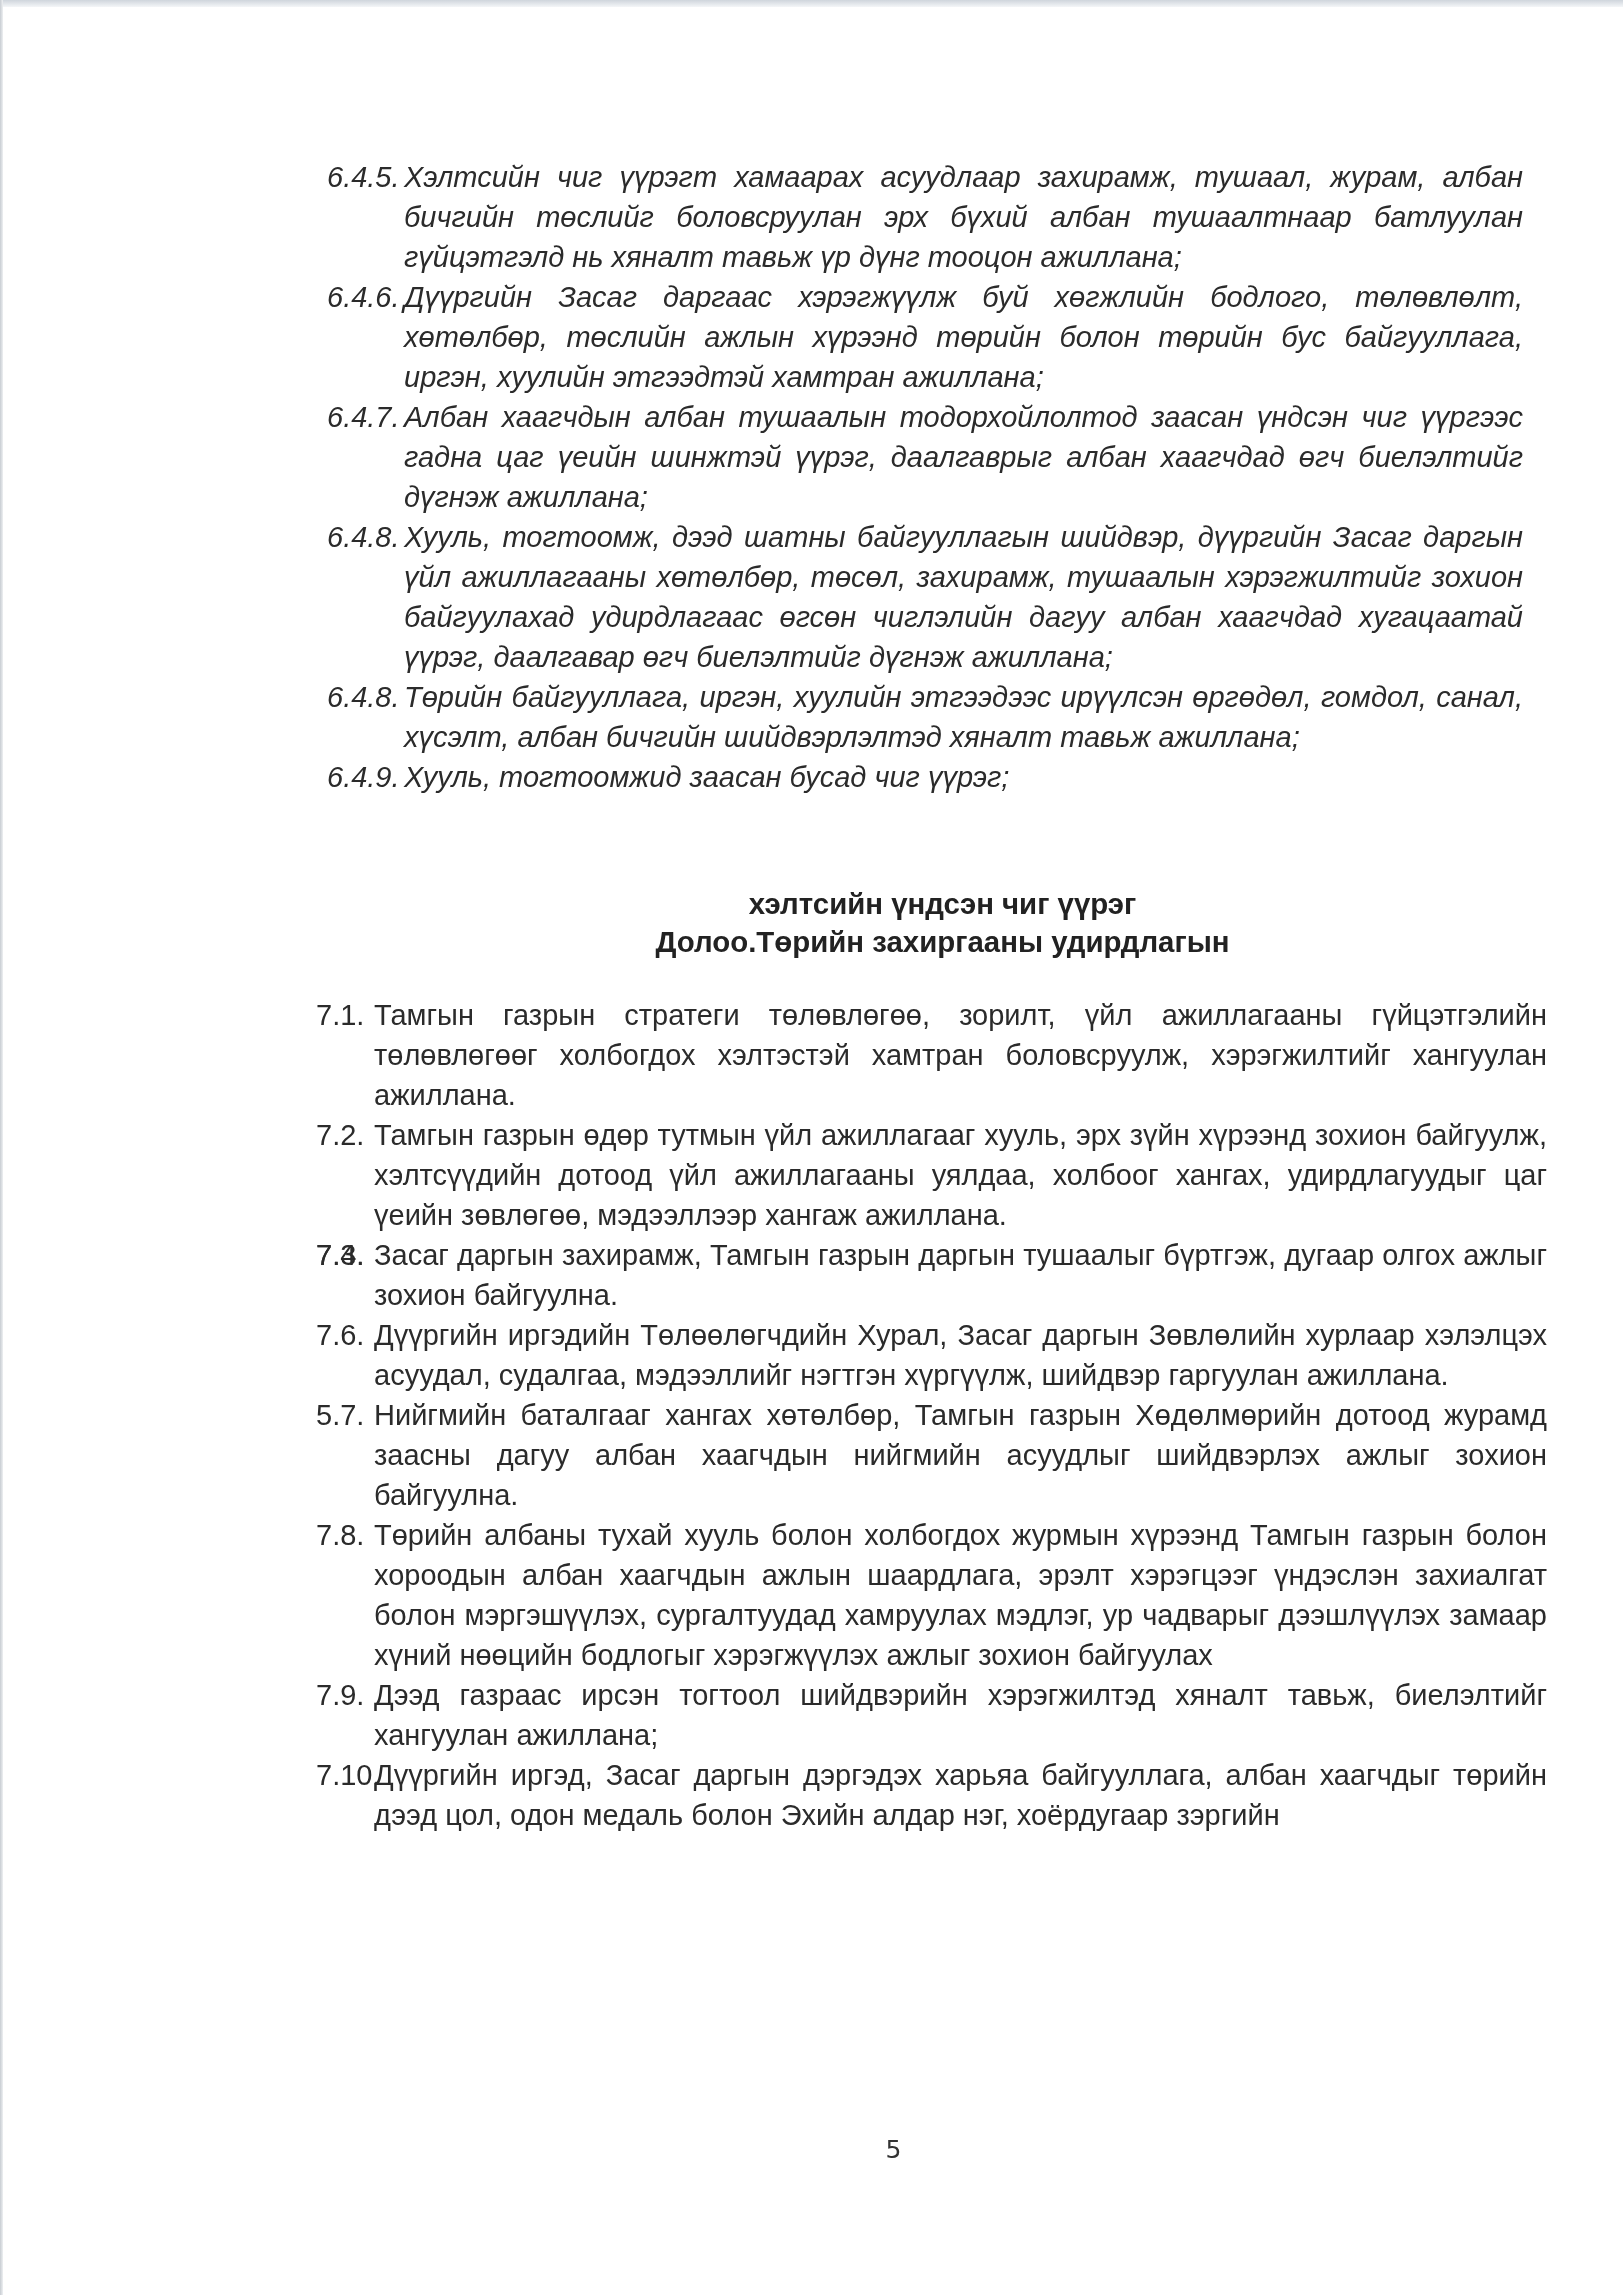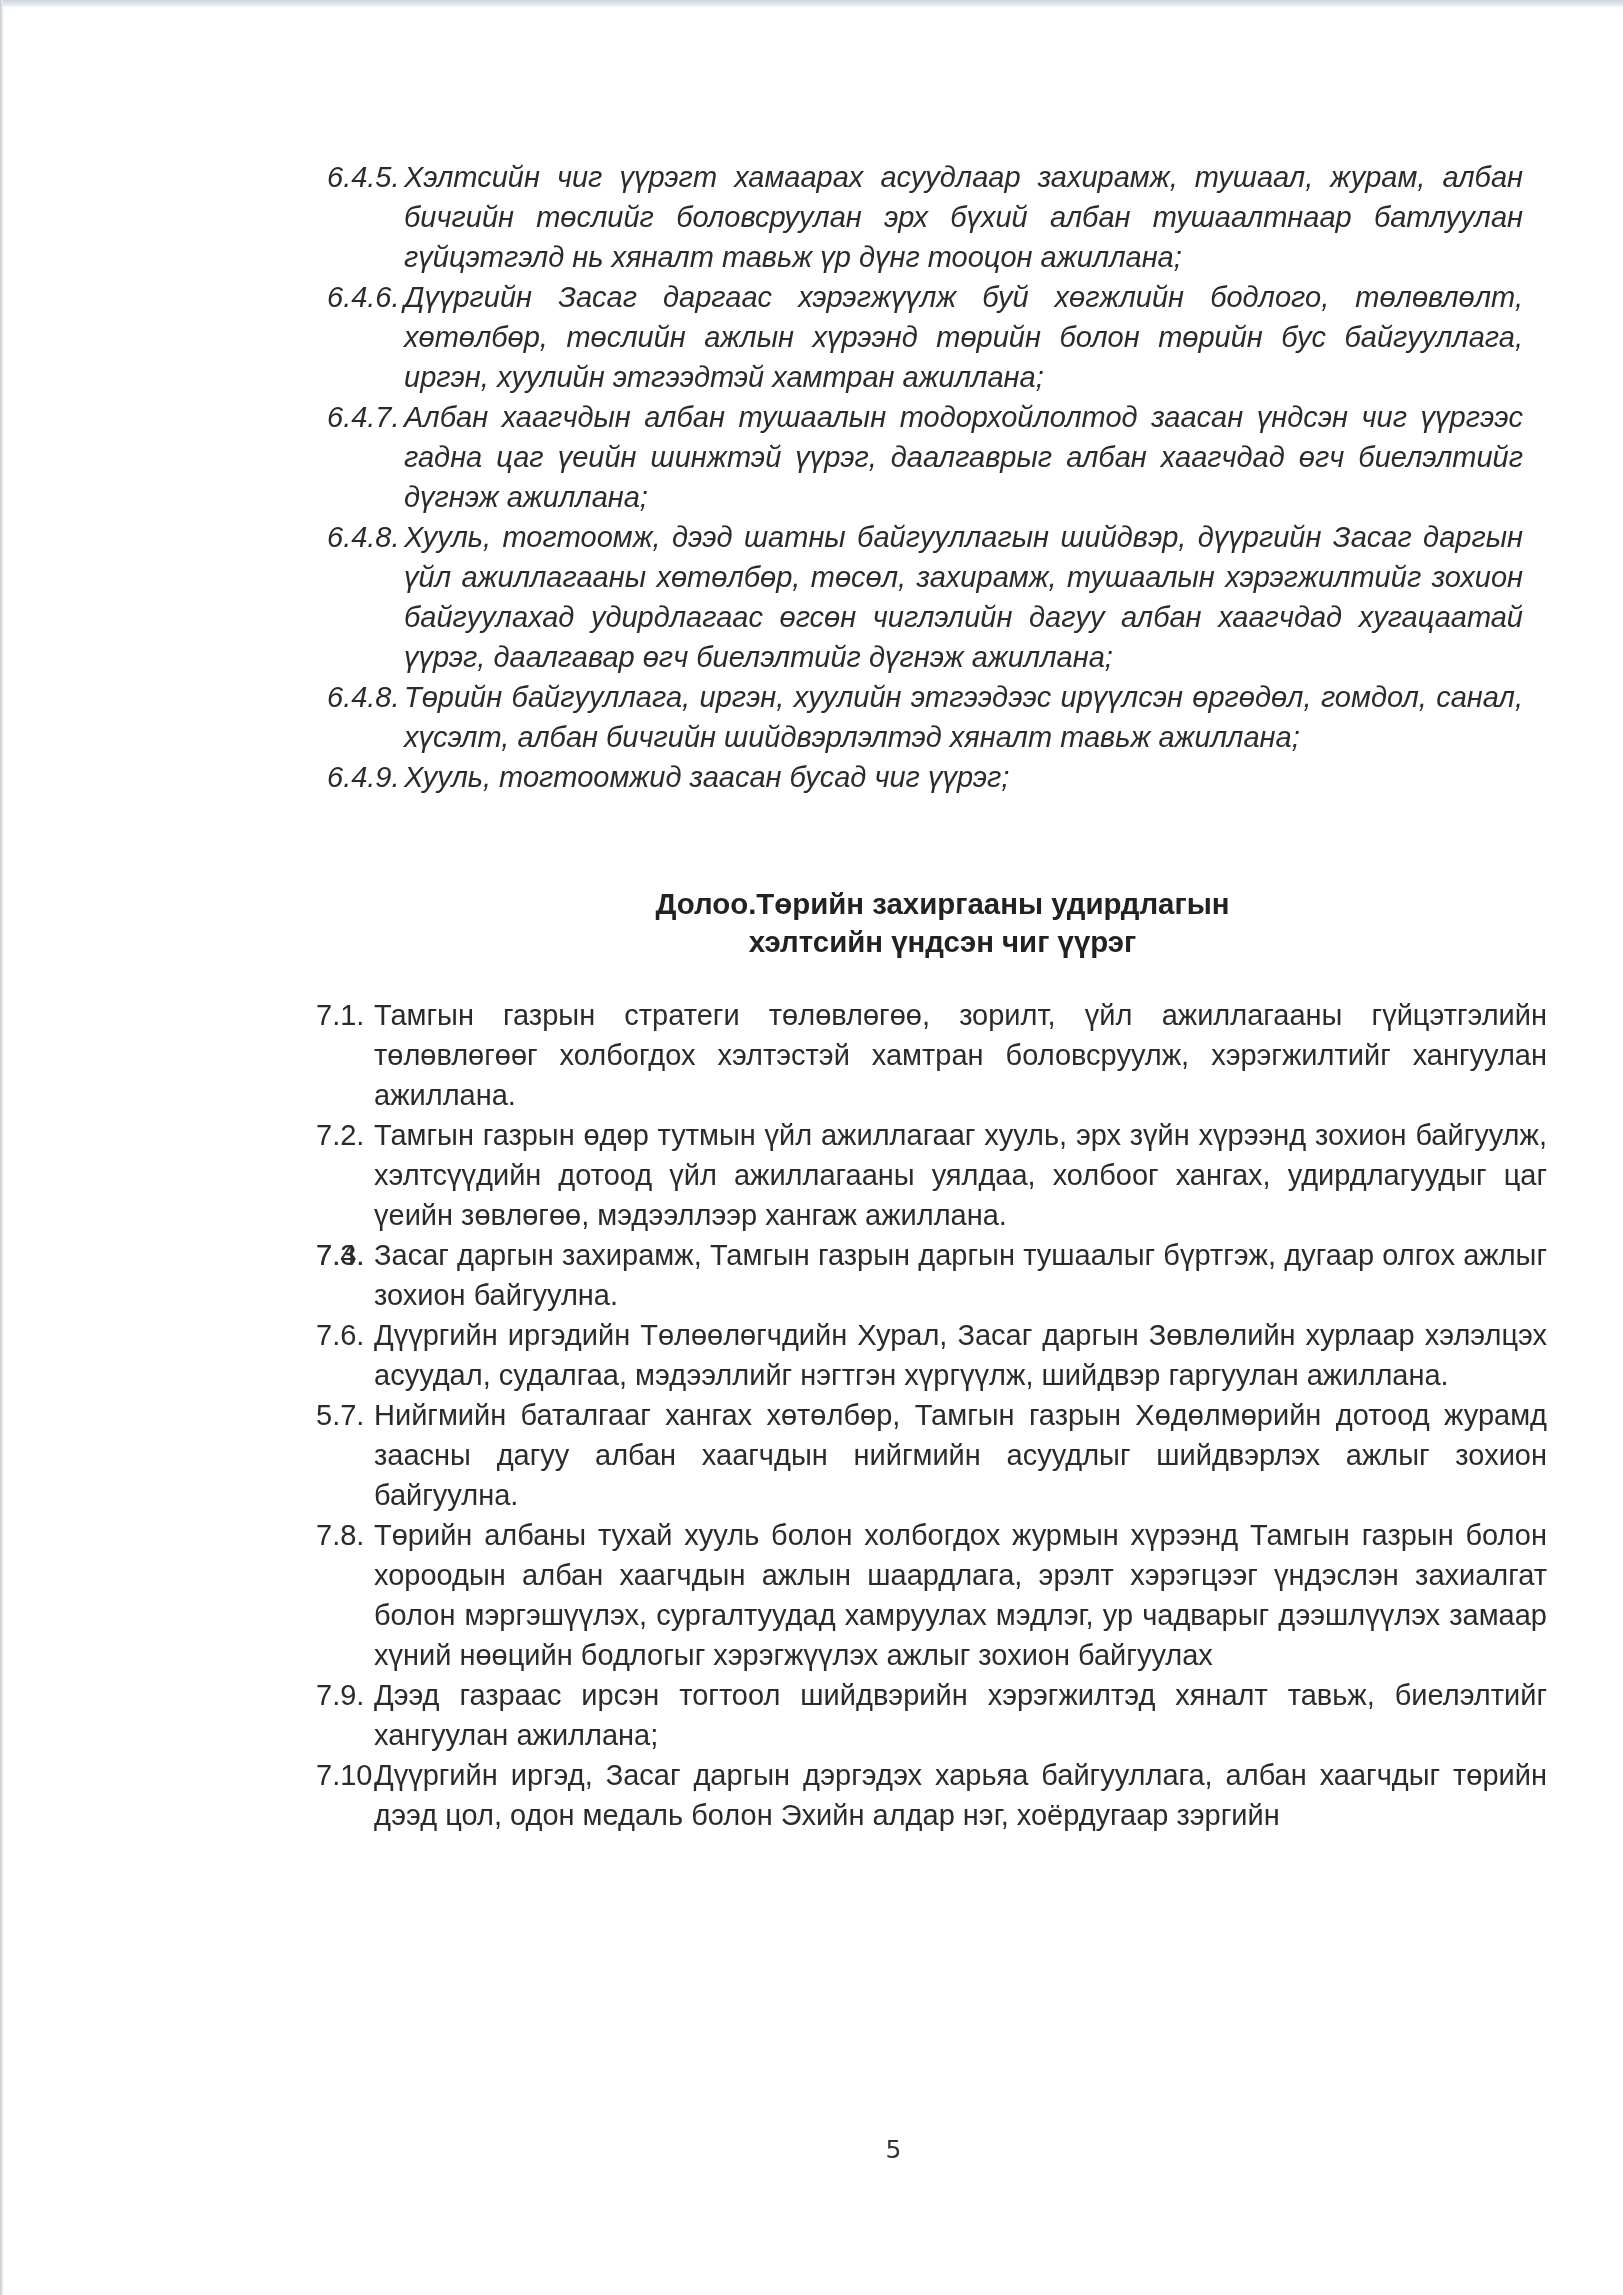--- a/index.html
+++ b/index.html
@@ -90,22 +90,22 @@
     <span class="num">6.4.8.</span>
     <span>Төрийн байгууллага, иргэн, хуулийн этгээдээс ирүүлсэн өргөдөл, гомдол, санал, хүсэлт, албан бичгийн шийдвэрлэлтэд хяналт тавьж ажиллана;</span>
   </p>
   <p class="item">
     <span class="num">6.4.9.</span>
     <span>Хууль, тогтоомжид заасан бусад чиг үүрэг;</span>
   </p>
 </div>
 
 <div class="heading">
+  <div>хэлтсийн үндсэн чиг үүрэг</div>
   <div>Долоо.Төрийн захиргааны удирдлагын</div>
-  <div>хэлтсийн үндсэн чиг үүрэг</div>
 </div>
 
 <div class="block sec7">
   <p class="item">
     <span class="num">7.1.</span>
     <span>Тамгын газрын стратеги төлөвлөгөө, зорилт, үйл ажиллагааны гүйцэтгэлийн төлөвлөгөөг холбогдох хэлтэстэй хамтран боловсруулж, хэрэгжилтийг хангуулан ажиллана.</span>
   </p>
   <p class="item">
     <span class="num">7.2.</span>
     <span>Тамгын газрын өдөр тутмын үйл ажиллагааг хууль, эрх зүйн хүрээнд зохион байгуулж, хэлтсүүдийн дотоод үйл ажиллагааны уялдаа, холбоог хангах, удирдлагуудыг цаг үеийн зөвлөгөө, мэдээллээр хангаж ажиллана.</span>

